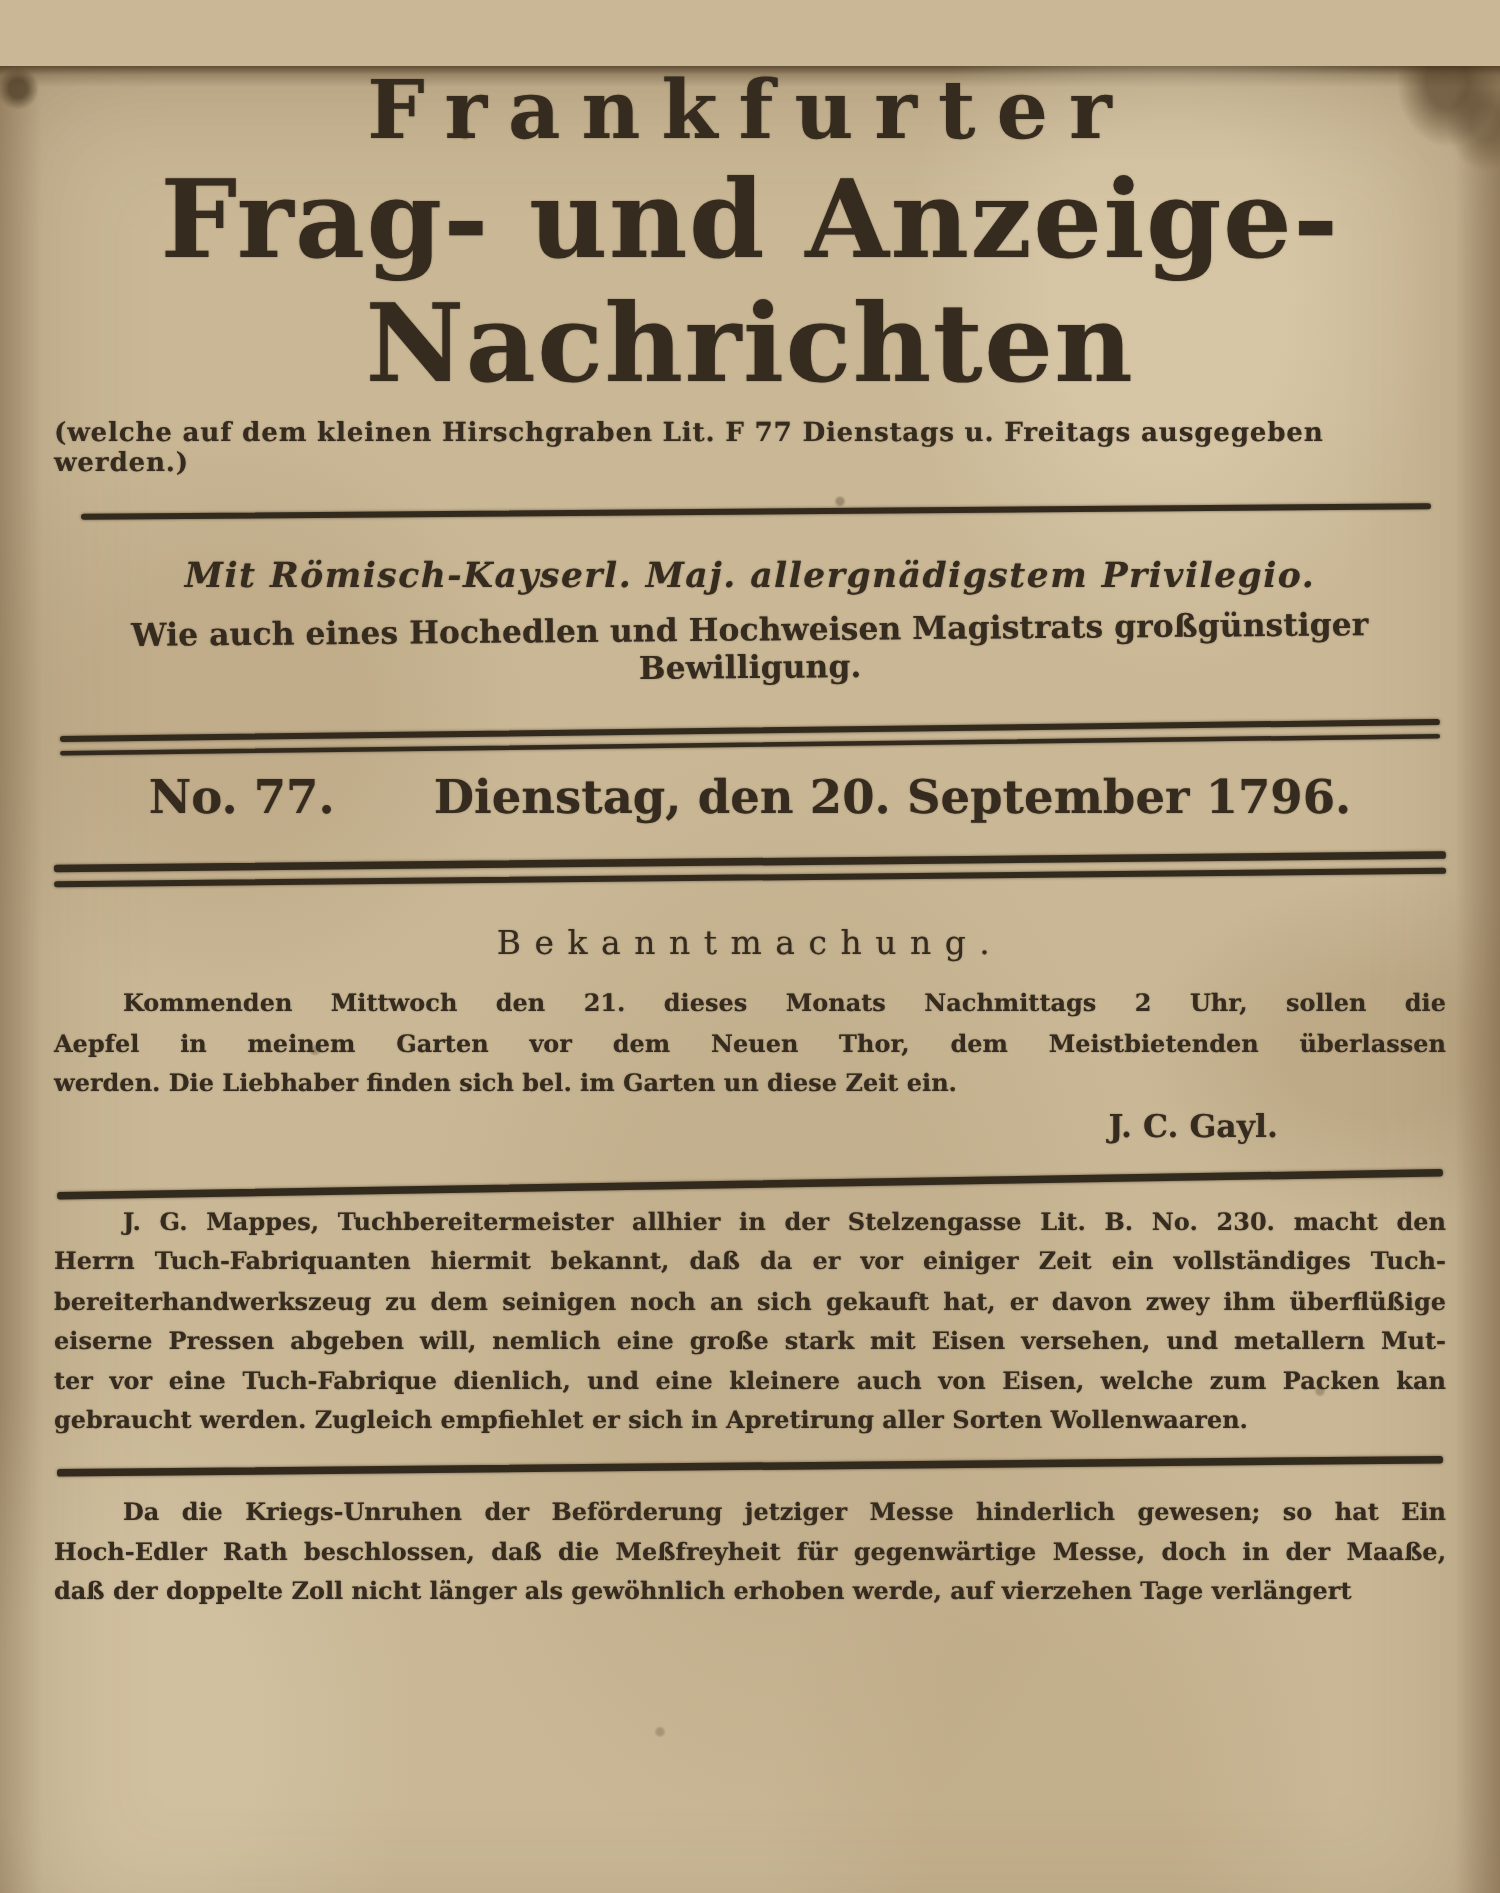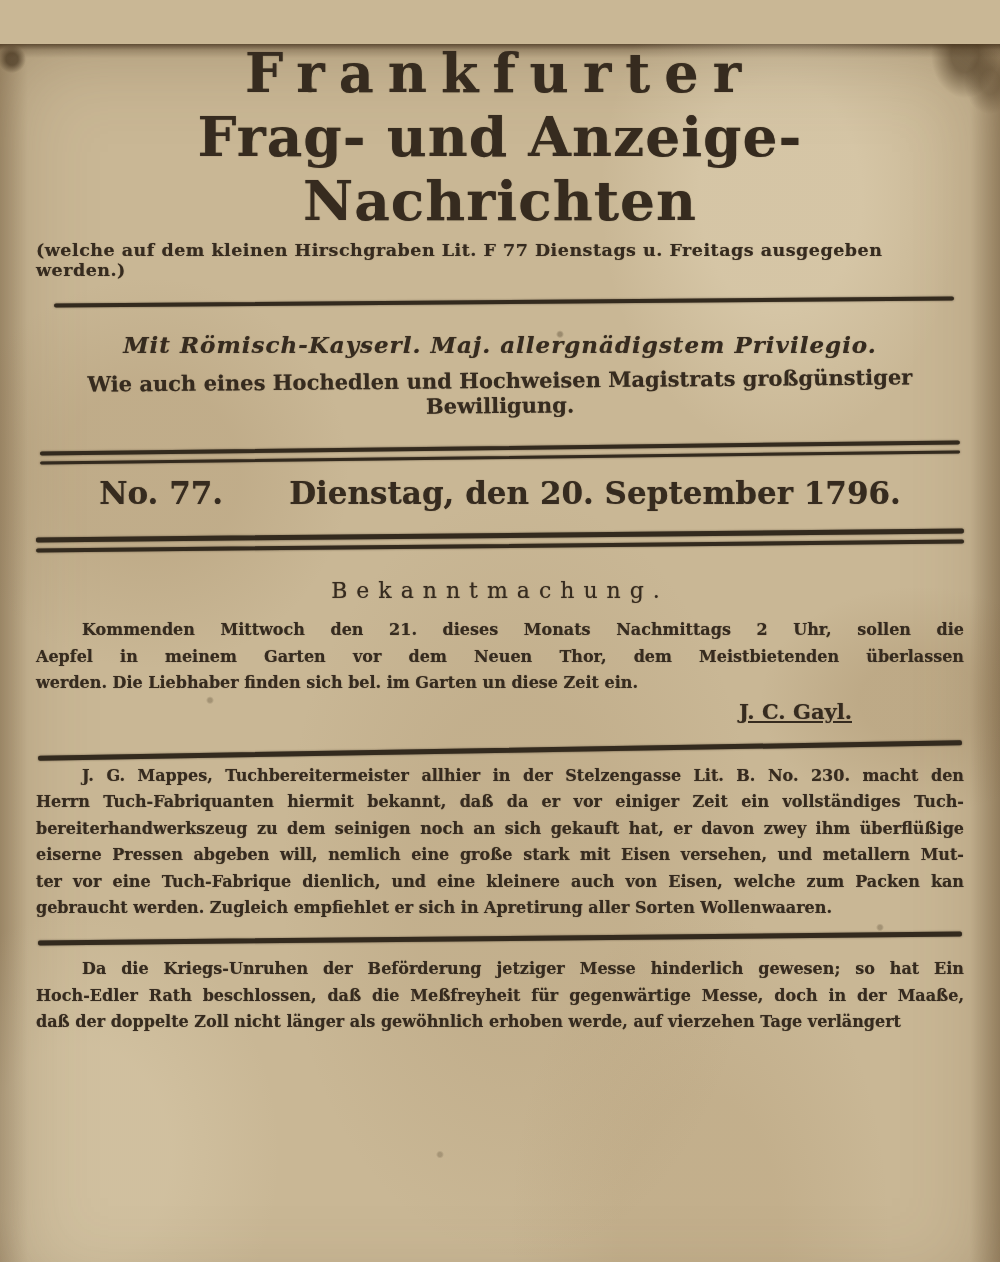--- a/index.html
+++ b/index.html
@@ -40,21 +40,21 @@
   .content{padding:0 36px;}
   .ink{ text-shadow:0 0 1px rgba(45,35,22,.55); }
 
   .title1{
     margin-top:44px; text-align:center;
     font-size:54px; font-weight:bold; letter-spacing:14px;
     line-height:1.1;
   }
   .title2{
     margin-top:2px; text-align:center;
-    font-size:55px; font-weight:bold; letter-spacing:1px;
+    font-size:72px; font-weight:bold; letter-spacing:1px;
     line-height:1.15;
   }
   .subtitle{
     margin-top:8px; 
     font-size:17.5px; font-weight:bold; letter-spacing:.5px;
   }
 
   .rule{ background:#332a1e; border-radius:2px; box-shadow:0 0 2px rgba(50,40,28,.65); }
   .rule-1{ height:3.5px; margin:20px 10px 0 18px; transform:rotate(-0.45deg); }
   .double-rule{ margin-top:28px; }
@@ -78,21 +78,21 @@
     margin-top:30px; text-align:center;
     font-size:22px; font-weight:normal; letter-spacing:9px;
   }
 
   .para{ margin-top:14px; font-size:16px; font-weight:bold; line-height:26.5px; }
   .para .tline{ text-align:justify; text-align-last:justify; }
   .para .tline:first-child{ text-indent:46px; }
   .para .tline:last-child{ text-align-last:left; }
 
   .signature{ text-align:right; font-weight:bold; }
-  .sig-gayl{ margin-top:2px; padding-right:112px; font-size:21px;text-decoration:underline; }
+  .sig-gayl{ margin-top:2px; padding-right:112px; font-size:21px; }
 </style>
 </head>
 <body>
 
 <div class="sheet">
   <div class="content">
 
     <div class="title1 ink">Frankfurter</div>
     <div class="title2 ink">Frag- und Anzeige-Nachrichten</div>
     <div class="subtitle ink">(welche auf dem kleinen Hirschgraben Lit. F 77 Dienstags u. Freitags ausgegeben werden.)</div>

